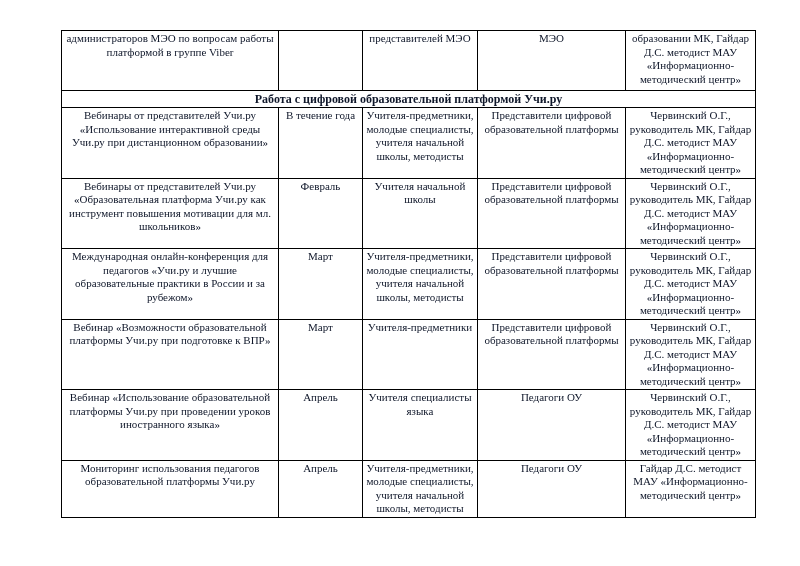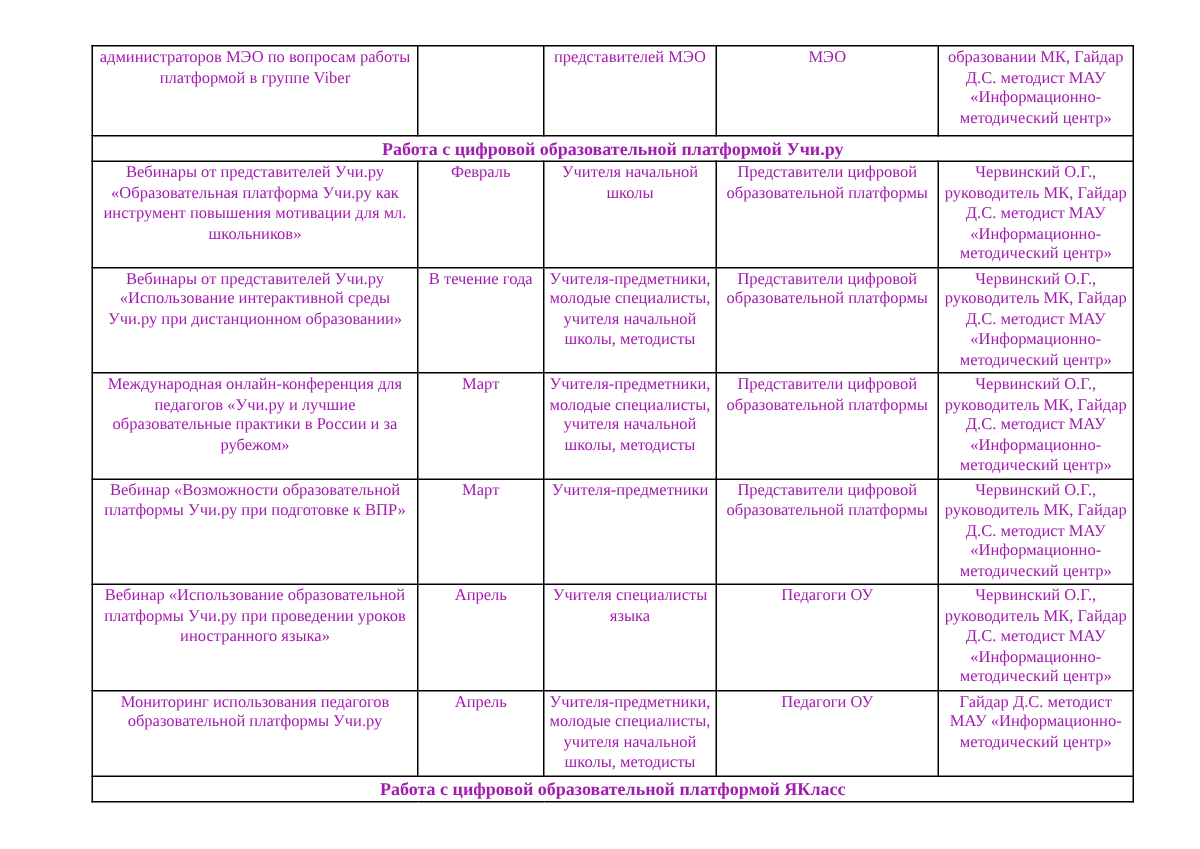--- a/index.html
+++ b/index.html
@@ -7,21 +7,21 @@
     padding: 0;
     background: #ffffff;
   }
   .page {
     position: relative;
     width: 800px;
     height: 566px;
     background: #ffffff;
     overflow: hidden;
     font-family: "Liberation Serif", "DejaVu Serif", serif;
-    color: #a21caf;
+    color: #0f172a;
   }
   table.plan {
     position: absolute;
     left: 61px;
     top: 30px;
     width: 694px;
     border-collapse: collapse;
     table-layout: fixed;
   }
   table.plan td {
@@ -63,31 +63,31 @@
         <tr style="height: 60px;">
           <td>администраторов МЭО по вопросам работы платформой в группе Viber</td>
           <td></td>
           <td>представителей МЭО</td>
           <td>МЭО</td>
           <td>образовании МК, Гайдар Д.С. методист МАУ «Информационно-методический центр»</td>
         </tr>
         <tr style="height: 16px;">
           <td colspan="5" class="section">Работа с цифровой образовательной платформой Учи.ру</td>
         </tr>
+        <tr style="height: 70px;">
+          <td>Вебинары от представителей Учи.ру «Использование интерактивной среды Учи.ру при дистанционном образовании»</td>
+          <td>В течение года</td>
+          <td>Учителя-предметники, молодые специалисты, учителя начальной школы, методисты</td>
+          <td>Представители цифровой образовательной платформы</td>
+          <td>Червинский О.Г., руководитель МК, Гайдар Д.С. методист МАУ «Информационно-методический центр»</td>
+        </tr>
         <tr style="height: 68px;">
           <td>Вебинары от представителей Учи.ру «Образовательная платформа Учи.ру как инструмент повышения мотивации для мл. школьников»</td>
           <td>Февраль</td>
           <td>Учителя начальной школы</td>
-          <td>Представители цифровой образовательной платформы</td>
-          <td>Червинский О.Г., руководитель МК, Гайдар Д.С. методист МАУ «Информационно-методический центр»</td>
-        </tr>
-        <tr style="height: 70px;">
-          <td>Вебинары от представителей Учи.ру «Использование интерактивной среды Учи.ру при дистанционном образовании»</td>
-          <td>В течение года</td>
-          <td>Учителя-предметники, молодые специалисты, учителя начальной школы, методисты</td>
           <td>Представители цифровой образовательной платформы</td>
           <td>Червинский О.Г., руководитель МК, Гайдар Д.С. методист МАУ «Информационно-методический центр»</td>
         </tr>
         <tr style="height: 68px;">
           <td>Международная онлайн-конференция для педагогов «Учи.ру и лучшие образовательные практики в России и за рубежом»</td>
           <td>Март</td>
           <td>Учителя-предметники, молодые специалисты, учителя начальной школы, методисты</td>
           <td>Представители цифровой образовательной платформы</td>
           <td>Червинский О.Г., руководитель МК, Гайдар Д.С. методист МАУ «Информационно-методический центр»</td>
         </tr>
@@ -105,18 +105,15 @@
           <td>Педагоги ОУ</td>
           <td>Червинский О.Г., руководитель МК, Гайдар Д.С. методист МАУ «Информационно-методический центр»</td>
         </tr>
         <tr style="height: 57px;">
           <td>Мониторинг использования педагогов образовательной платформы Учи.ру</td>
           <td>Апрель</td>
           <td>Учителя-предметники, молодые специалисты, учителя начальной школы, методисты</td>
           <td>Педагоги ОУ</td>
           <td>Гайдар Д.С. методист МАУ «Информационно-методический центр»</td>
         </tr>
-        <tr style="height: 16px;">
-          <td colspan="5" class="section">Работа с цифровой образовательной платформой ЯКласс</td>
-        </tr>
       </tbody>
   </table>
 </div>
 
 </body></html>

